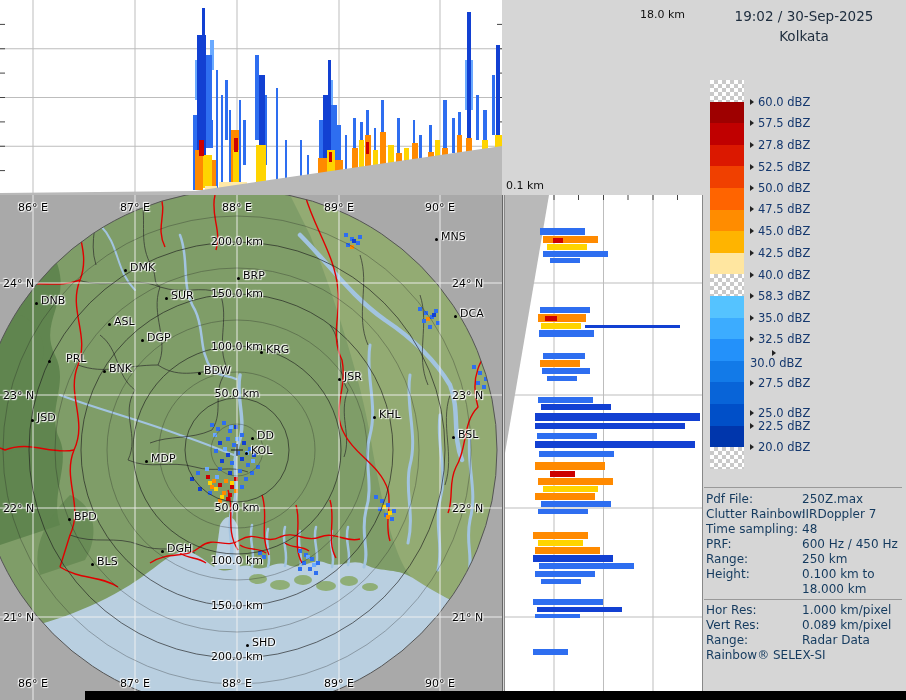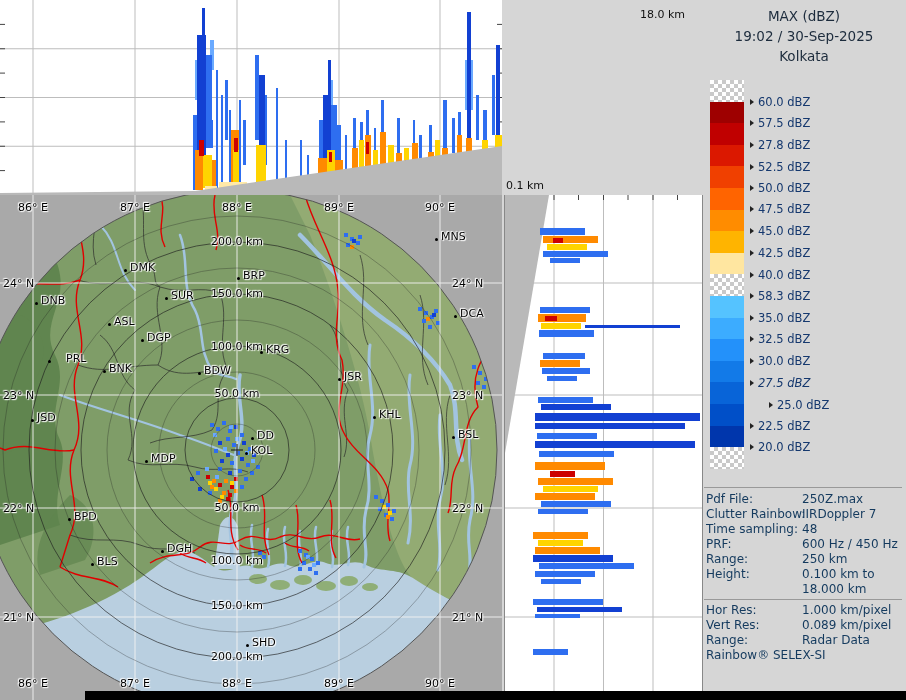--- a/index.html
+++ b/index.html
@@ -1,19 +1,19 @@
 <!DOCTYPE html>
 <html><head>
 <meta charset="utf-8">
 <style>
   html,body{margin:0;padding:0;background:#d6d6d6;font-family:"DejaVu Sans",sans-serif;}
   .screen{position:relative;width:906px;height:700px;overflow:hidden;background:#d6d6d6;}
   svg{display:block;}
   .top-panel{position:absolute;left:0;top:0;border-bottom:1px solid #666;}
-  .map-panel{position:absolute;left:0;top:195px;width:502px;height:505px;border-right:1px solid #666;padding-left:36px;}
+  .map-panel{position:absolute;left:0;top:195px;width:502px;height:505px;border-right:1px solid #666;}
   .map-panel svg{position:absolute;left:0;top:0;}
   .map-labels{position:absolute;left:0;top:0;width:502px;height:505px;}
   .right-panel{position:absolute;left:504px;top:195px;border-left:1px solid #888;border-right:1px solid #888;}
   .hlabel{position:absolute;font-size:11px;color:#111;white-space:nowrap;}
   .map-label{position:absolute;font-size:11px;color:#000;white-space:nowrap;
     text-shadow:0 0 2px #fff,0 0 2px #fff,1px 1px 1px #fff,-1px -1px 1px #fff;}
   .city-dot{position:absolute;width:3px;height:3px;background:#000;border-radius:50%;}
   .right-col{position:absolute;left:702px;top:0;width:204px;height:700px;}
   .title-block{position:absolute;top:6px;left:0;width:100%;text-align:center;
     font-size:13.5px;line-height:20px;color:#1c2b3c;}
@@ -513,21 +513,20 @@
         <rect x="45" y="276" width="25" height="6"></rect>
       </g>
     </g>
   </svg>
 
   <div class="hlabel" style="left:640px;top:8px;">18.0 km</div>
   <div class="hlabel" style="left:506px;top:179px;">0.1 km</div>
 
   <div class="right-col">
     <div class="title-block">
-      <div>MAX (dBZ)</div>
       <div>19:02 / 30-Sep-2025</div>
       <div>Kolkata</div>
     </div>
     <div class="legend">
       <div class="legend-swatch-col">
           <div class="legend-swatch checker" style="top: 0px; height: 21.6px;"></div>
           <div class="legend-swatch" style="background: rgb(158, 0, 0); top: 21.6px; height: 21.6px;"></div>
           <div class="legend-swatch" style="background: rgb(192, 0, 0); top: 43.2px; height: 21.6px;"></div>
           <div class="legend-swatch" style="background: rgb(219, 24, 0); top: 64.8px; height: 21.6px;"></div>
           <div class="legend-swatch" style="background: rgb(240, 64, 0); top: 86.4px; height: 21.6px;"></div>
@@ -587,29 +586,29 @@
             <span>58.3 dBZ</span>
           </div>
           <div class="legend-label" style="top: 226.8px;">
             <span class="tri"></span>
             <span>35.0 dBZ</span>
           </div>
           <div class="legend-label" style="top: 248.4px;">
             <span class="tri"></span>
             <span>32.5 dBZ</span>
           </div>
-          <div class="legend-label" style="top: 270px;">
+          <div class="legend-label" style="top: 270px; flex-direction: column;">
             <span class="tri"></span>
             <span>30.0 dBZ</span>
           </div>
-          <div class="legend-label" style="top: 291.6px; font-style: italic;">
+          <div class="legend-label" style="top: 291.6px;">
             <span class="tri"></span>
             <span>27.5 dBZ</span>
           </div>
-          <div class="legend-label" style="top: 314px; margin-left: 19px;">
+          <div class="legend-label" style="top: 322px;">
             <span class="tri"></span>
             <span>25.0 dBZ</span>
           </div>
           <div class="legend-label" style="top: 334.8px;">
             <span class="tri"></span>
             <span>22.5 dBZ</span>
           </div>
           <div class="legend-label" style="top: 356.4px;">
             <span class="tri"></span>
             <span>20.0 dBZ</span>

